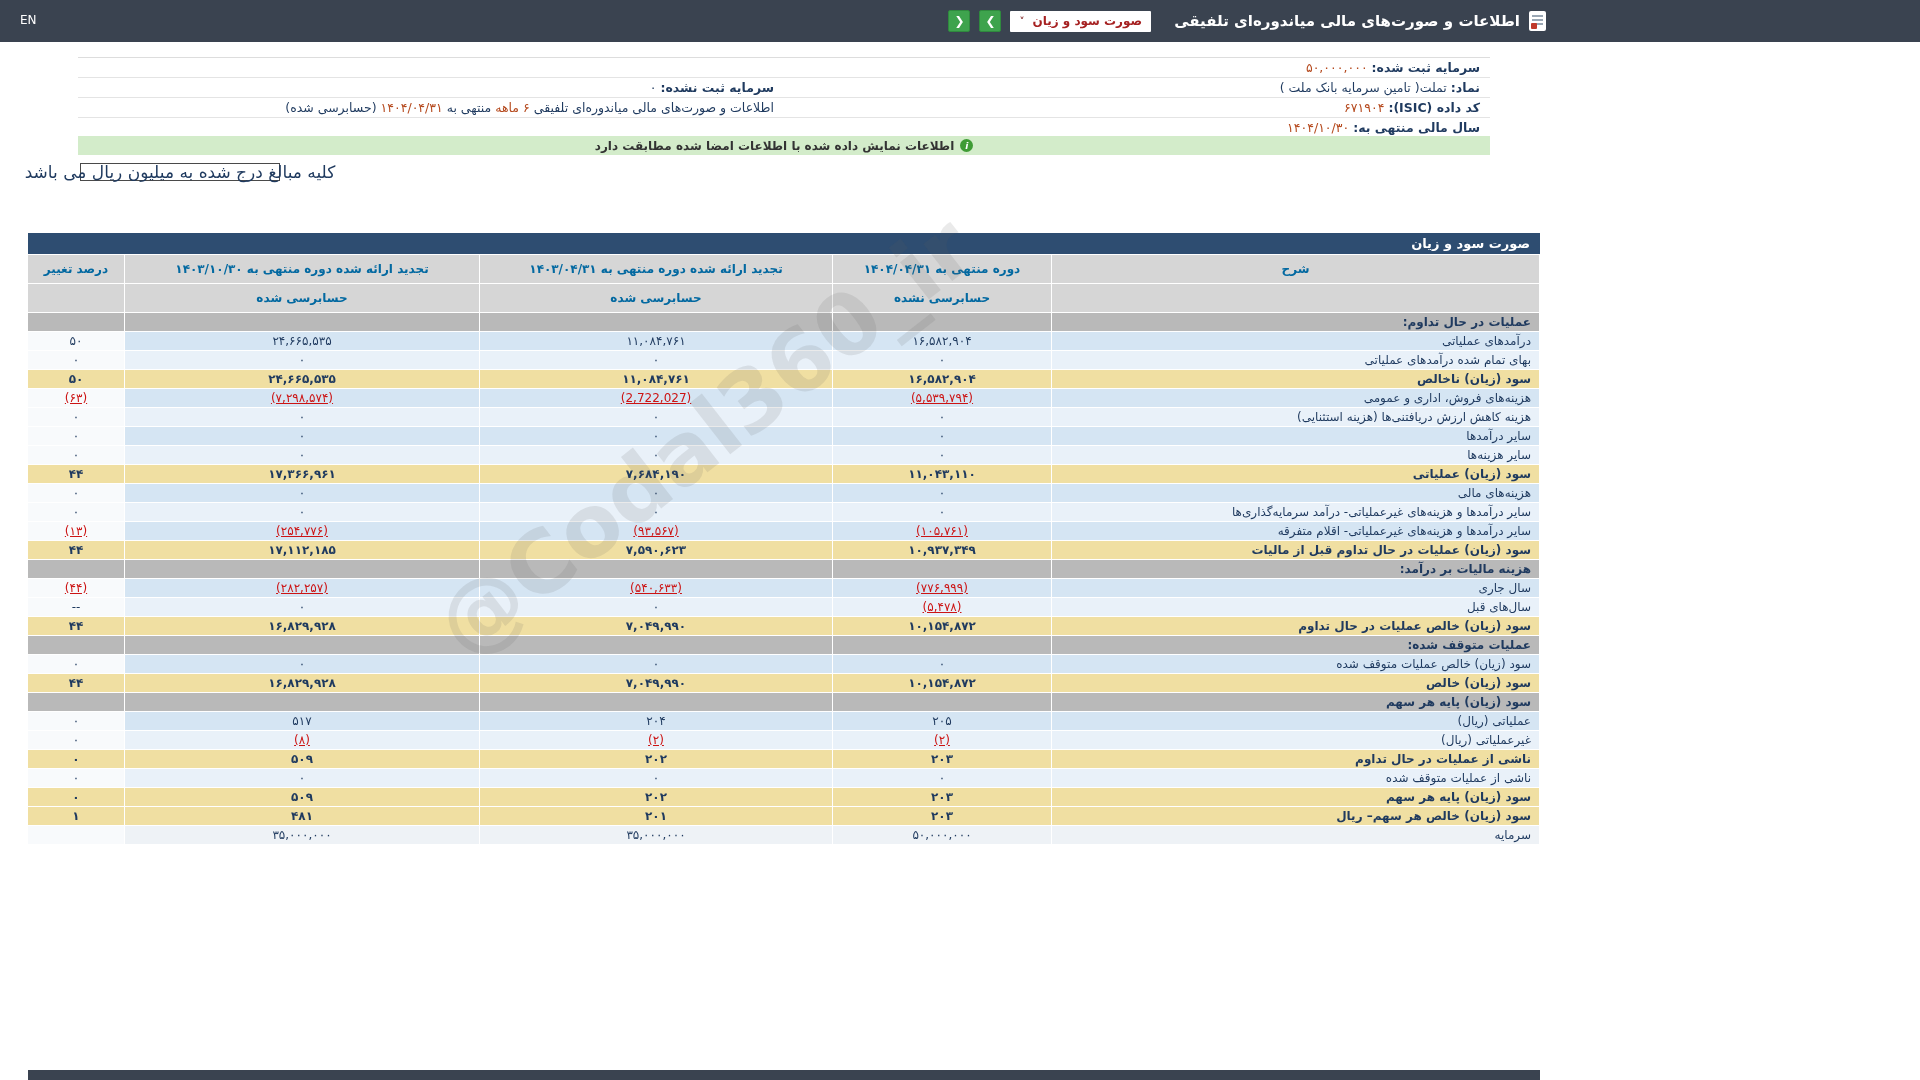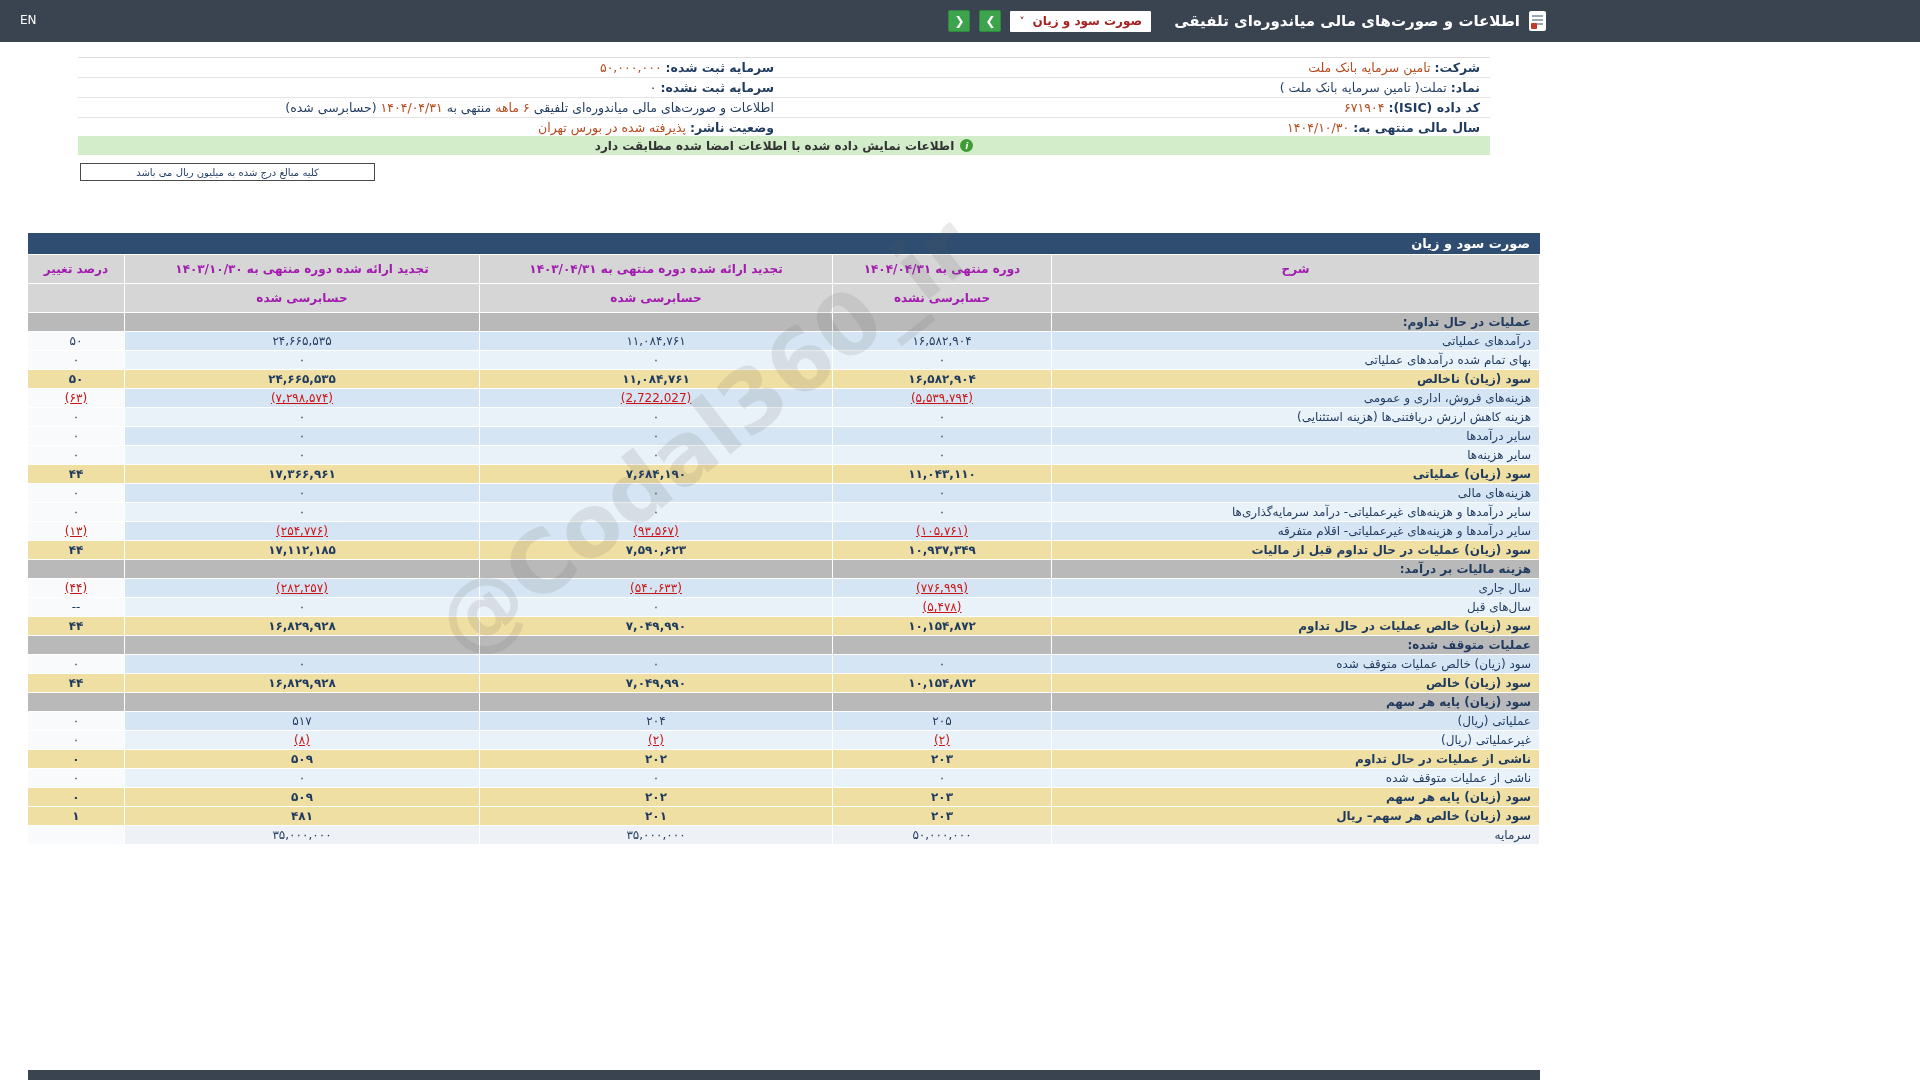--- a/index.html
+++ b/index.html
@@ -26,27 +26,27 @@
   .info-cell { width: 50%; padding: 2px 10px; white-space: nowrap; overflow: hidden; }
   .lbl { font-weight: bold; color: #1f3a5f; }
   .val { color: #1f3a5f; }
   .accent { color: #b5491d; }
 
   
   .match-bar { position: absolute; top: 136px; left: 78px; width: 1412px; height: 19px; background: #d3ecca; display: flex; direction: rtl; align-items: center; justify-content: center; gap: 6px; font-size: 12px; font-weight: bold; color: #333; }
   .info-icon { width: 13px; height: 13px; border-radius: 50%; background: #3f9c35; color: #fff; font-size: 9px; font-weight: bold; font-style: italic; display: flex; align-items: center; justify-content: center; flex: 0 0 auto; }
 
   
-  .note-box { position: absolute; top: 163px; left: 80px; width: 295px; height: 18px; border: 1px solid #4a4a4a; background: #fff; display: flex; align-items: center; justify-content: center; font-size: 10px; color: #1f3a5f; direction: rtl; white-space: nowrap; }
+  .note-box { position: absolute; top: 163px; left: 80px; width: 200px; height: 18px; border: 1px solid #4a4a4a; background: #fff; display: flex; align-items: center; justify-content: center; font-size: 17px; color: #1f3a5f; direction: rtl; white-space: nowrap; }
 
   
   .statement { position: absolute; top: 233px; left: 28px; width: 1512px; direction: rtl; }
   .statement-title { background: #2e4d71; color: #fff; font-size: 13px; font-weight: bold; height: 21px; line-height: 21px; padding: 0 10px; text-align: right; }
   .statement-table { width: 100%; border-collapse: collapse; table-layout: fixed; font-size: 12px; direction: rtl; }
-  .statement-table th { background: #d6d6d6; color: #a21caf; font-weight: bold; border: 1px solid #fff; padding: 7px 4px; text-align: center; height: 25px; white-space: nowrap; overflow: hidden; }
+  .statement-table th { background: #d6d6d6; color: #0369a1; font-weight: bold; border: 1px solid #fff; padding: 7px 4px; text-align: center; height: 25px; white-space: nowrap; overflow: hidden; }
   .statement-table thead tr:nth-child(2) th { height: 19px; }
   .statement-table td { border: 1px solid #fff; height: 19px; padding: 0 8px; color: #1f3a5f; white-space: nowrap; overflow: hidden; }
   .statement-table td.desc { text-align: right; }
   .statement-table td.num { text-align: center; direction: ltr; }
   tr.row-blue td { background: #d5e5f3; }
   tr.row-light td { background: #e9f1f9; }
   tr.row-yellow td { background: #f0dfa2; font-weight: bold; }
   tr.row-section td { background: #b9b9b9; font-weight: bold; }
   tr.row-plain td { background: #eef2f6; font-weight: normal; }
   tr.row-blue td.chg, tr.row-light td.chg, tr.row-plain td.chg { background: #f8fafc; }
@@ -73,24 +73,20 @@
         <span class="caret">˅</span>
       </div>
       <button class="nav-btn">❯</button>
       <button class="nav-btn">❮</button>
     </div>
   </header>
 
   <section class="info-section">
     <div class="info-row">
       <div class="info-cell">
-        <span class="lbl">شرکت:</span>
-        <span class="val accent">تامین سرمایه بانک ملت</span>
-      </div>
-      <div class="info-cell">
         <span class="lbl">سرمایه ثبت شده:</span>
         <span class="val accent">۵۰,۰۰۰,۰۰۰</span>
       </div>
     </div>
     <div class="info-row">
       <div class="info-cell">
         <span class="lbl">نماد:</span>
         <span class="val">تملت( تامین سرمایه بانک ملت )</span>
       </div>
       <div class="info-cell">
@@ -108,24 +104,20 @@
         <span class="val accent">۶ ماهه</span>
         <span class="val">منتهی به</span>
         <span class="val accent">۱۴۰۴/۰۴/۳۱</span>
         <span class="val">(حسابرسی شده)</span>
       </div>
     </div>
     <div class="info-row">
       <div class="info-cell">
         <span class="lbl">سال مالی منتهی به:</span>
         <span class="val accent">۱۴۰۴/۱۰/۳۰</span>
-      </div>
-      <div class="info-cell">
-        <span class="lbl">وضعیت ناشر:</span>
-        <span class="val accent">پذیرفته شده در بورس تهران</span>
       </div>
     </div>
   </section>
 
   <div class="match-bar">
     <span class="info-icon">i</span>
     <span>اطلاعات نمایش داده شده با اطلاعات امضا شده مطابقت دارد</span>
   </div>
 
   <div class="note-box">

